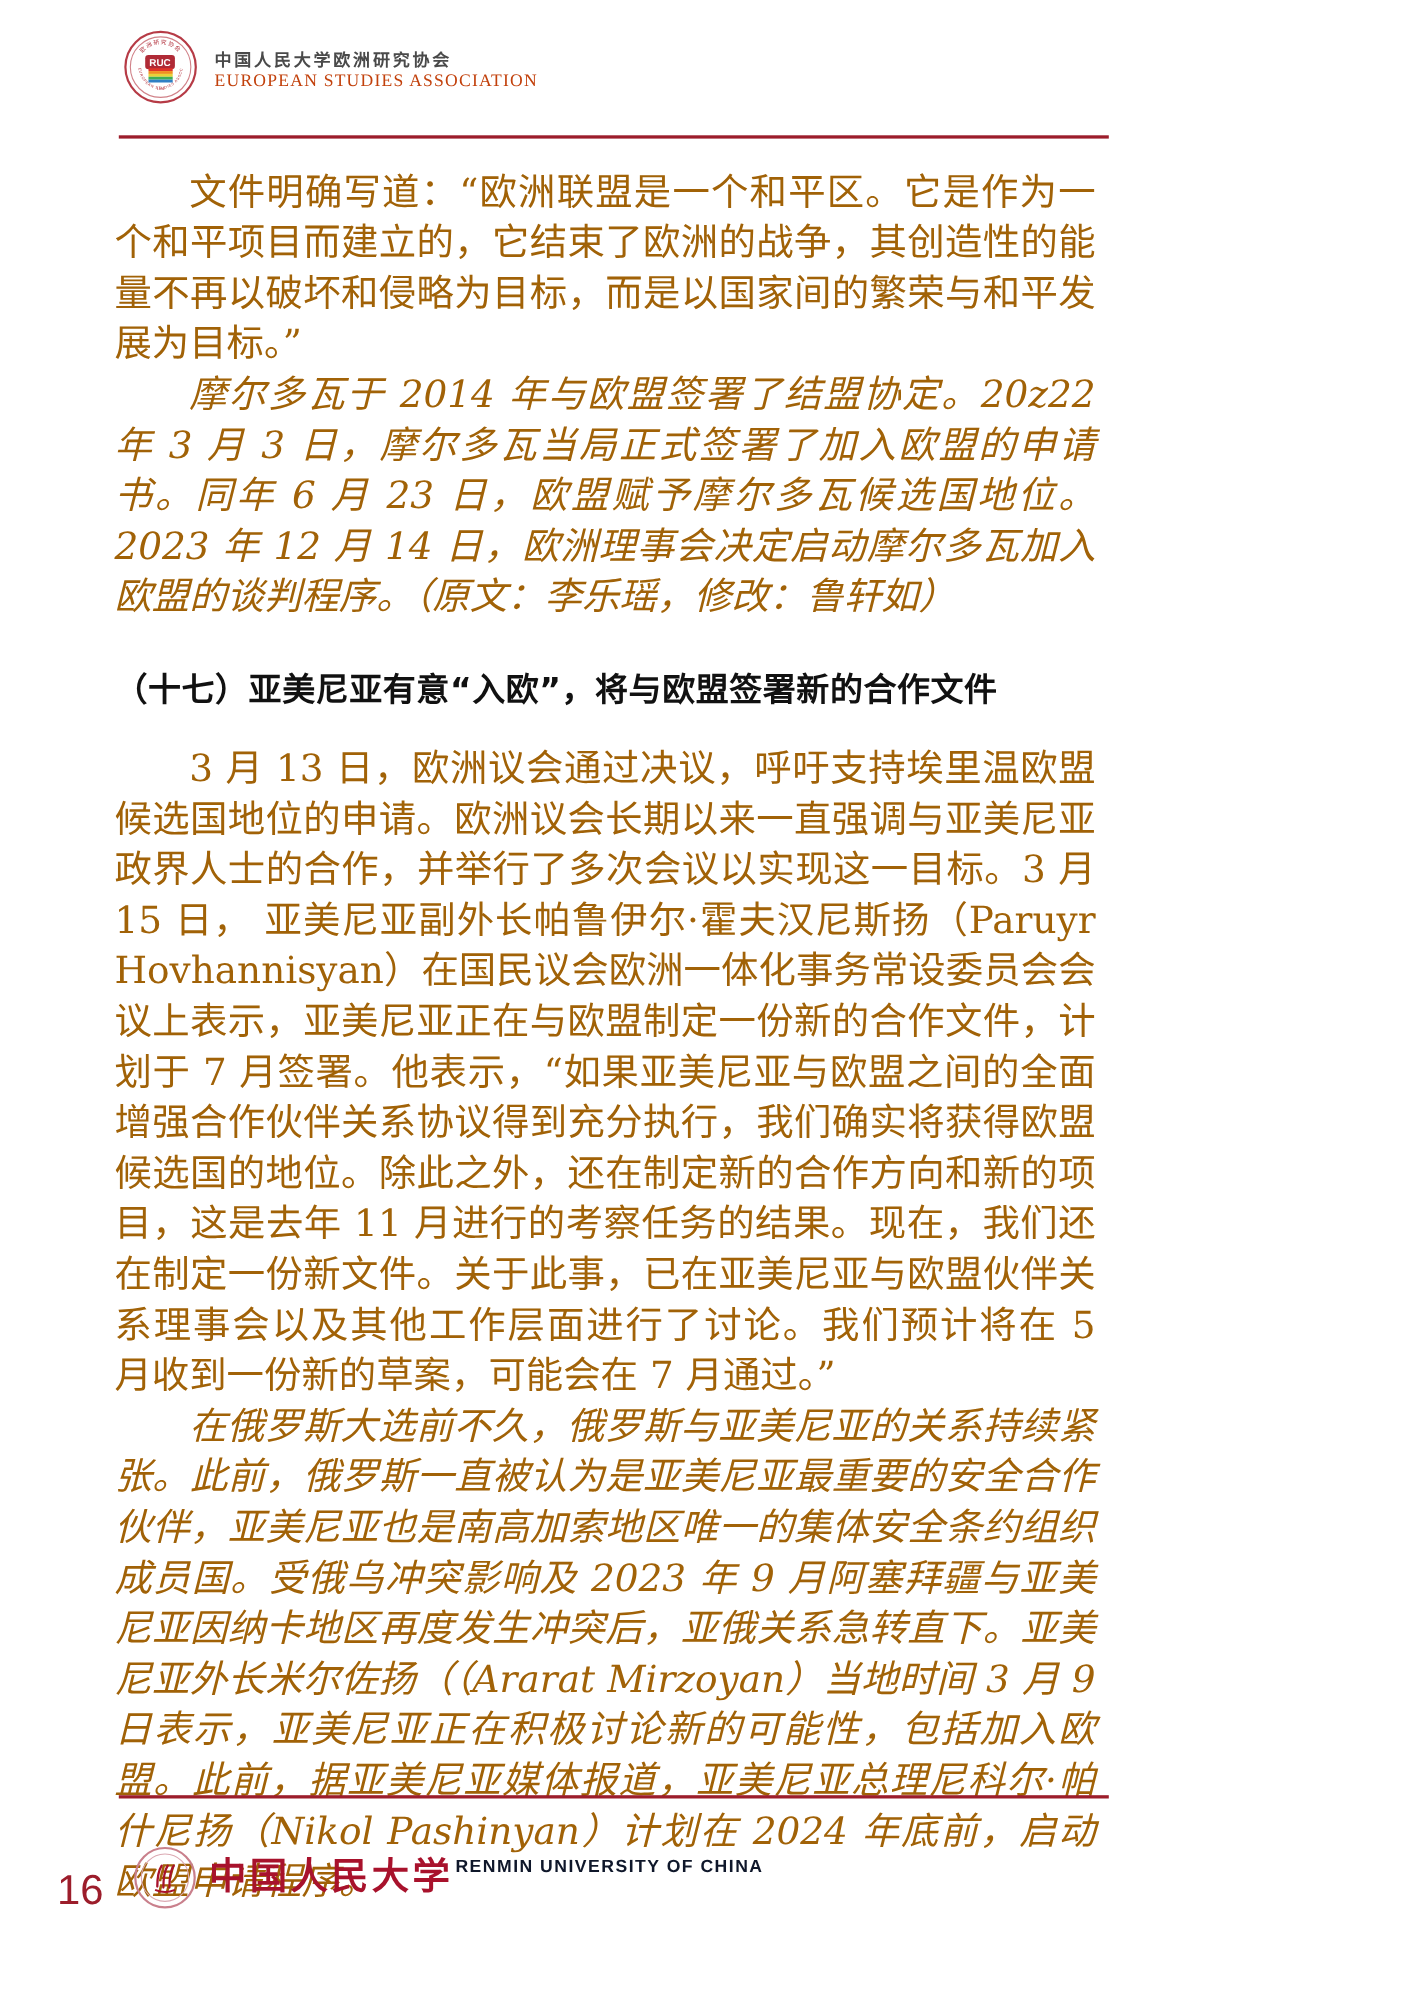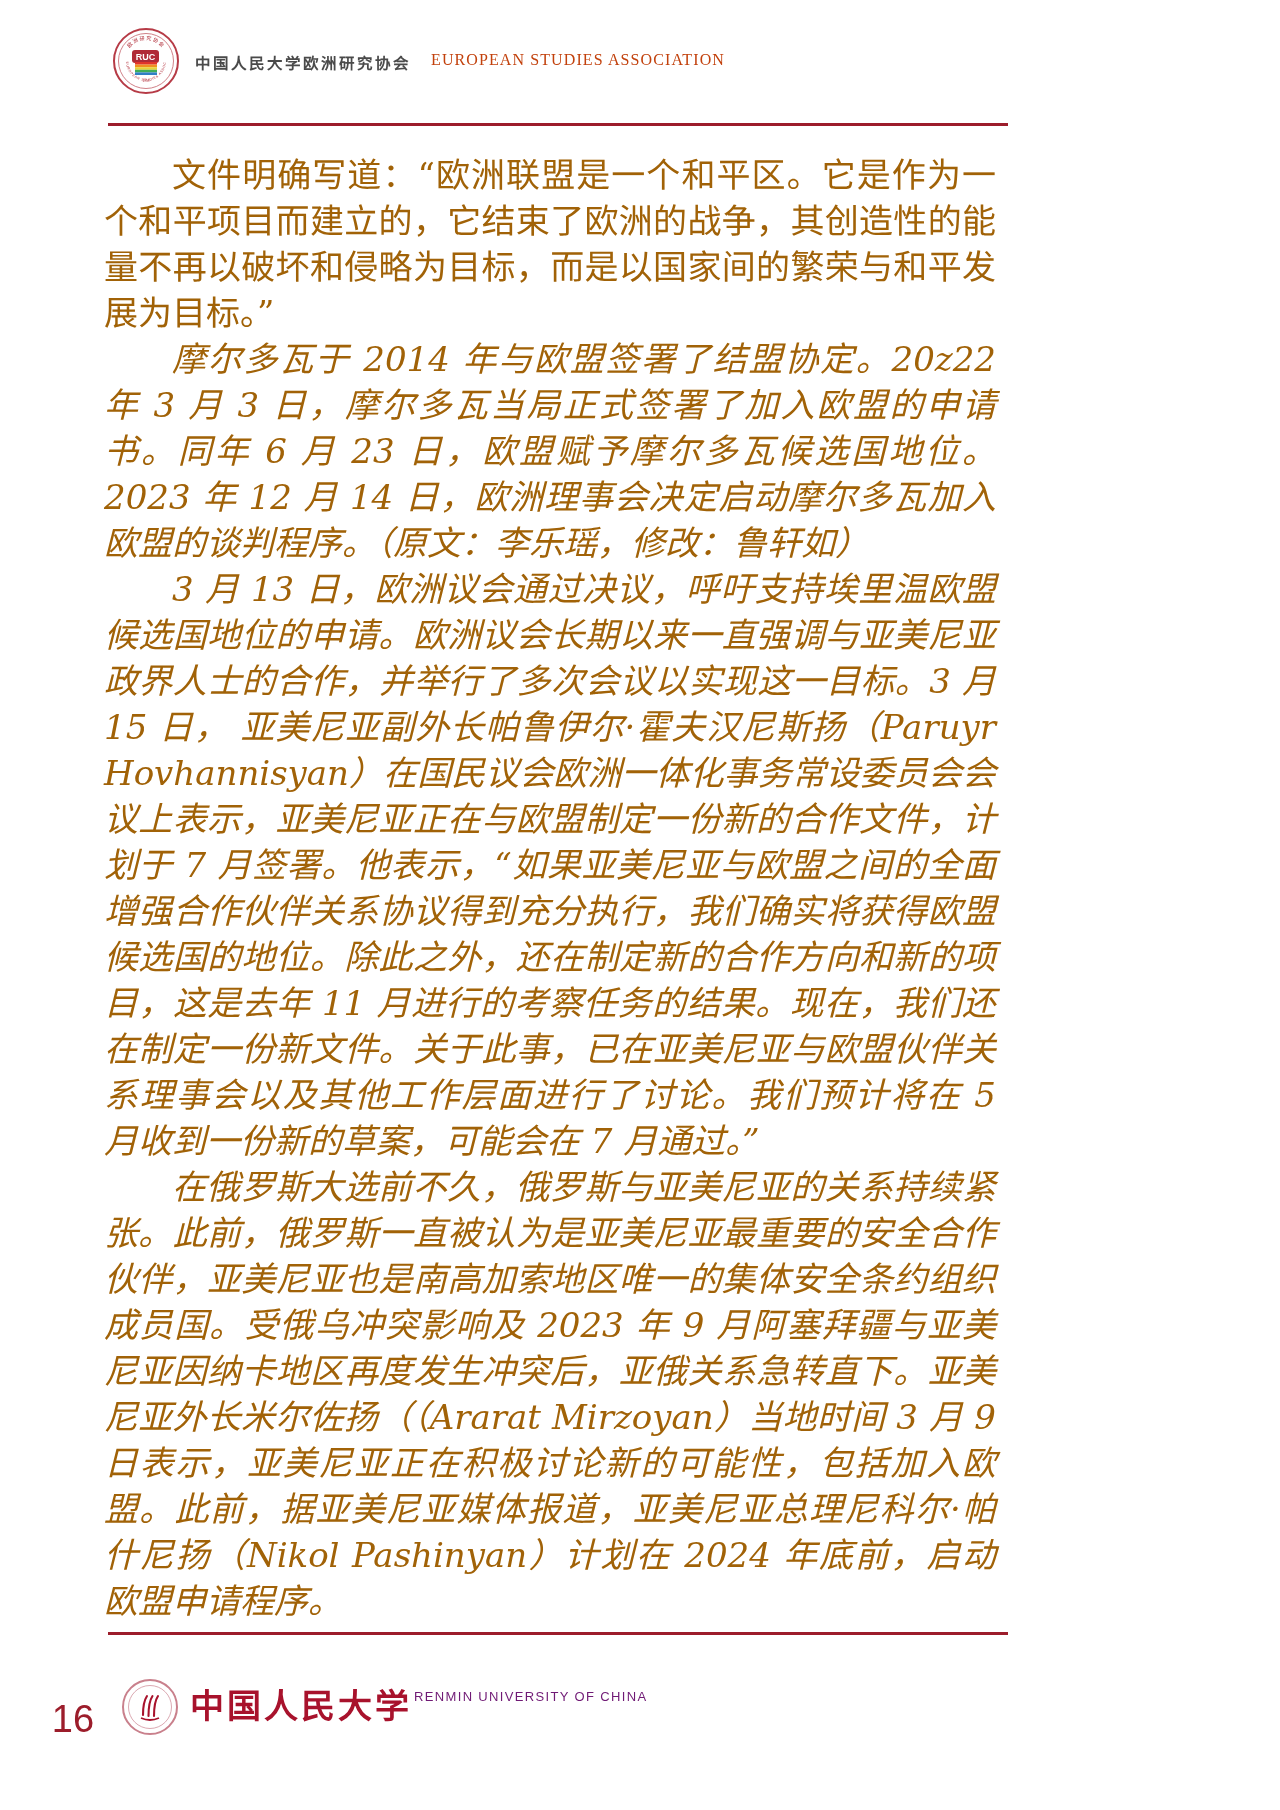--- a/index.html
+++ b/index.html
@@ -52,23 +52,23 @@
     box-sizing: border-box;
     opacity: 0.8;
   }
   .esa-seal .seal-svg {
     position: absolute;
     inset: 0;
   }
 
   .masthead-text {
     display: flex;
-    flex-direction: row;
+    flex-direction: column;
     justify-content: center;
-    gap: 20px;
+    gap: 1px;
     padding-top: 2px;
   }
   .masthead-cn {
     font-family: "DejaVu Serif", "Liberation Serif", serif;
     font-size: 15.5px;
     letter-spacing: 2.5px;
     color: #4a4a4a;
     white-space: nowrap;
     font-weight: 600;
   }
@@ -173,23 +173,23 @@
     font-family: "DejaVu Serif", "Liberation Serif", serif;
     font-size: 34px;
     font-weight: 700;
     color: #a8122c;
     letter-spacing: 3px;
     line-height: 1.05;
     white-space: nowrap;
   }
   .ruc-en {
     font-family: "Liberation Sans", "DejaVu Sans", sans-serif;
-    font-size: 13px;
-    font-weight: 400;
-    color: #701a75;
+    font-size: 16px;
+    font-weight: 700;
+    color: #0f172a;
     letter-spacing: 1.35px;
     white-space: nowrap;
   }
 </style>
 </head>
 <body>
 
 <div class="page">
 
   <div class="masthead">
@@ -225,20 +225,21 @@
     </div>
   </div>
 
   <div class="rule rule-top"></div>
 
   <div class="content">
 
     <p class="para">文件明确写道：“欧洲联盟是一个和平区。它是作为一个和平项目而建立的，它结束了欧洲的战争，其创造性的能量不再以破坏和侵略为目标，而是以国家间的繁荣与和平发展为目标。”</p>
     <p class="para">摩尔多瓦于 2014 年与欧盟签署了结盟协定。20z22 年 3 月 3 日，摩尔多瓦当局正式签署了加入欧盟的申请书。同年 6 月 23 日，欧盟赋予摩尔多瓦候选国地位。2023 年 12 月 14 日，欧洲理事会决定启动摩尔多瓦加入欧盟的谈判程序。（原文：李乐瑶，修改：鲁轩如）</p>
 
+    <h2 class="section-heading">（十七）亚美尼亚有意“入欧”，将与欧盟签署新的合作文件</h2>
 
     <p class="para">3 月 13 日，欧洲议会通过决议，呼吁支持埃里温欧盟候选国地位的申请。欧洲议会长期以来一直强调与亚美尼亚政界人士的合作，并举行了多次会议以实现这一目标。3 月 15 日， 亚美尼亚副外长帕鲁伊尔·霍夫汉尼斯扬（Paruyr Hovhannisyan）在国民议会欧洲一体化事务常设委员会会议上表示，亚美尼亚正在与欧盟制定一份新的合作文件，计划于 7 月签署。他表示，“如果亚美尼亚与欧盟之间的全面增强合作伙伴关系协议得到充分执行，我们确实将获得欧盟候选国的地位。除此之外，还在制定新的合作方向和新的项目，这是去年 11 月进行的考察任务的结果。现在，我们还在制定一份新文件。关于此事，已在亚美尼亚与欧盟伙伴关系理事会以及其他工作层面进行了讨论。我们预计将在 5 月收到一份新的草案，可能会在 7 月通过。”</p>
     <p class="para">在俄罗斯大选前不久，俄罗斯与亚美尼亚的关系持续紧张。此前，俄罗斯一直被认为是亚美尼亚最重要的安全合作伙伴，亚美尼亚也是南高加索地区唯一的集体安全条约组织成员国。受俄乌冲突影响及 2023 年 9 月阿塞拜疆与亚美尼亚因纳卡地区再度发生冲突后，亚俄关系急转直下。亚美尼亚外长米尔佐扬（（Ararat Mirzoyan）当地时间 3 月 9 日表示，亚美尼亚正在积极讨论新的可能性，包括加入欧盟。此前，据亚美尼亚媒体报道，亚美尼亚总理尼科尔·帕什尼扬（Nikol Pashinyan）计划在 2024 年底前，启动欧盟申请程序。</p>
 
   </div>
 
   <div class="rule rule-bottom"></div>
 
   <div class="footer">
     <div class="page-number">16</div>

